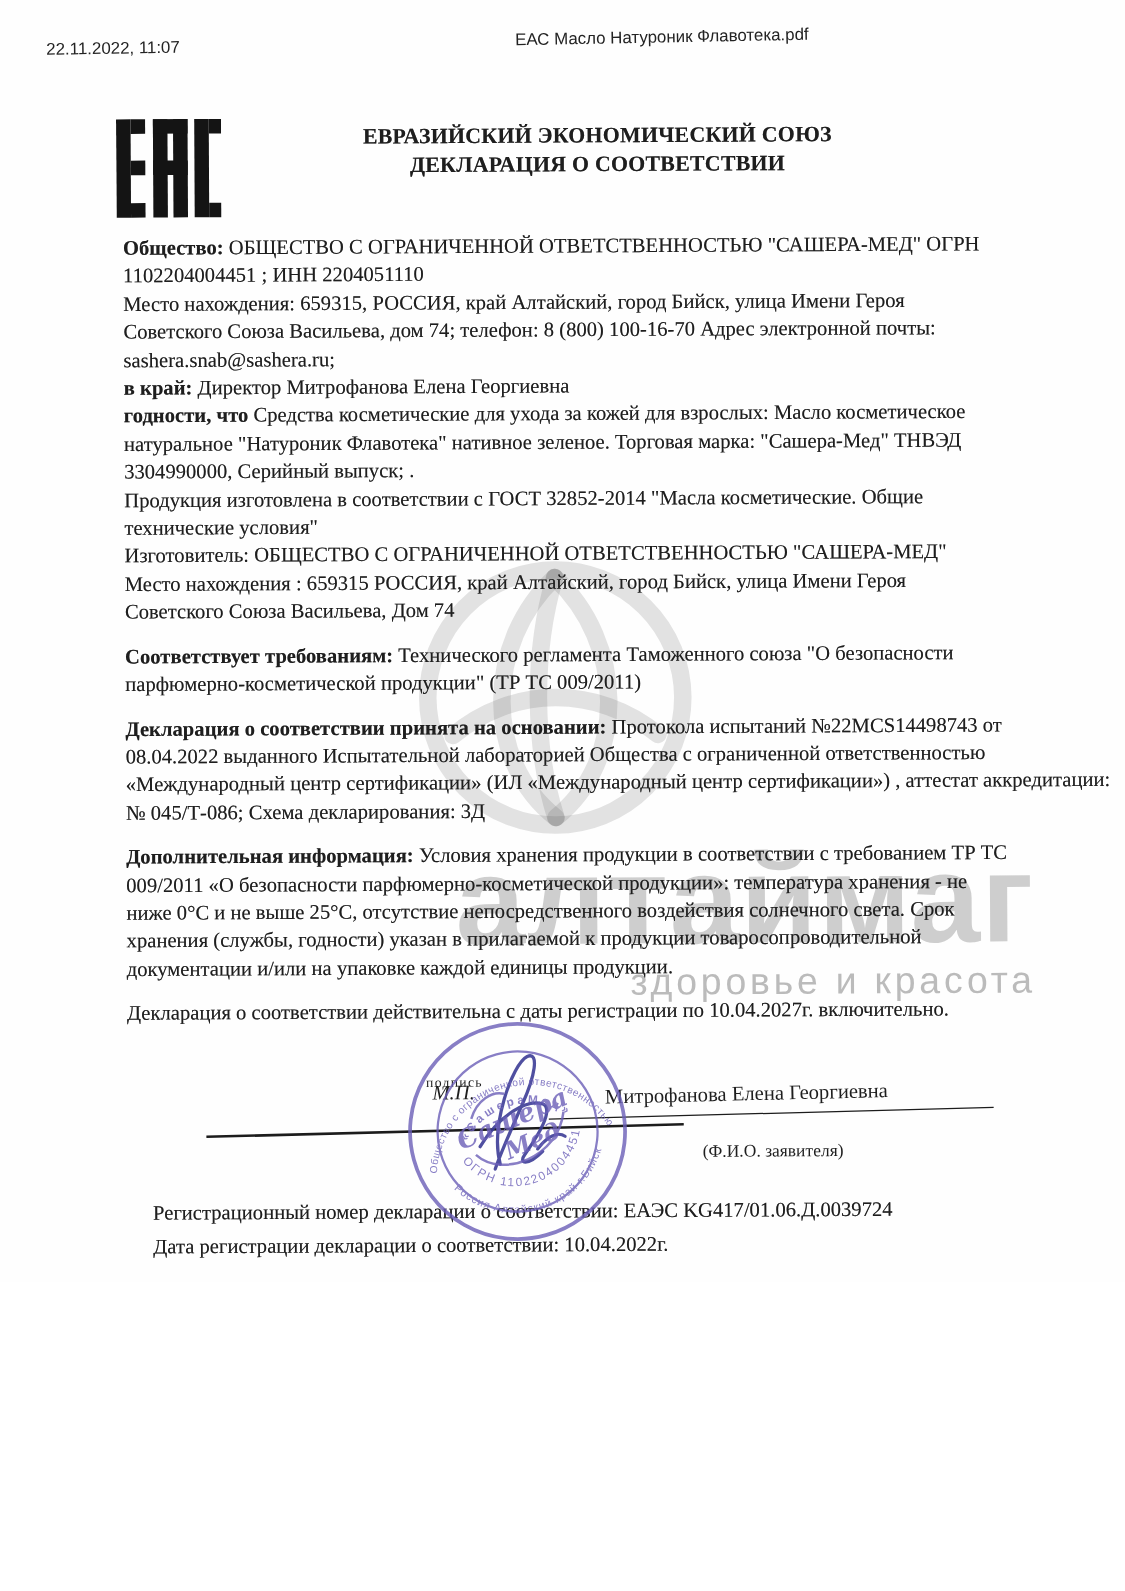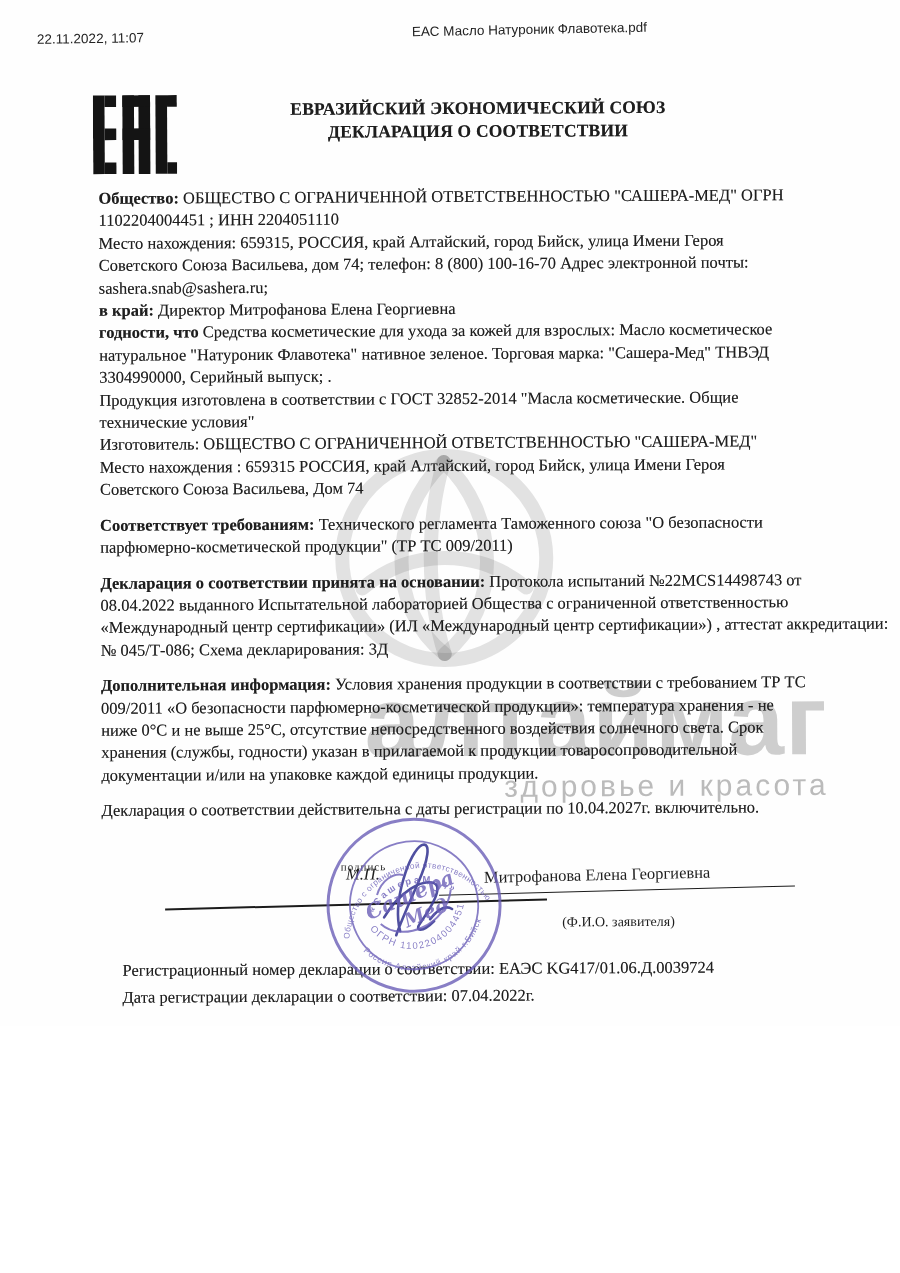--- a/index.html
+++ b/index.html
@@ -165,21 +165,21 @@
       </g>
     </svg>
 
     <div class="reg">
       <div>
         <span>Регистрационный номер декларации о соответствии:</span>
         <span>ЕАЭС KG417/01.06.Д.0039724</span>
       </div>
       <div>
         <span>Дата регистрации декларации о соответствии:</span>
-        <span>07.04.2022г.</span>
+        <span>10.04.2022г.</span>
       </div>
     </div>
 
   </div>
 
   <span class="pf-url">https://docs.yandex.ru/docs/view?url=ya-mail%3A%2F%2F180988410025161688%2F1.2&amp;name=ЕАС Масло Натуроник Флавотека.pdf&amp;uid=4...</span>
   <span class="pf-page">1.</span>
 
 </div>
 

